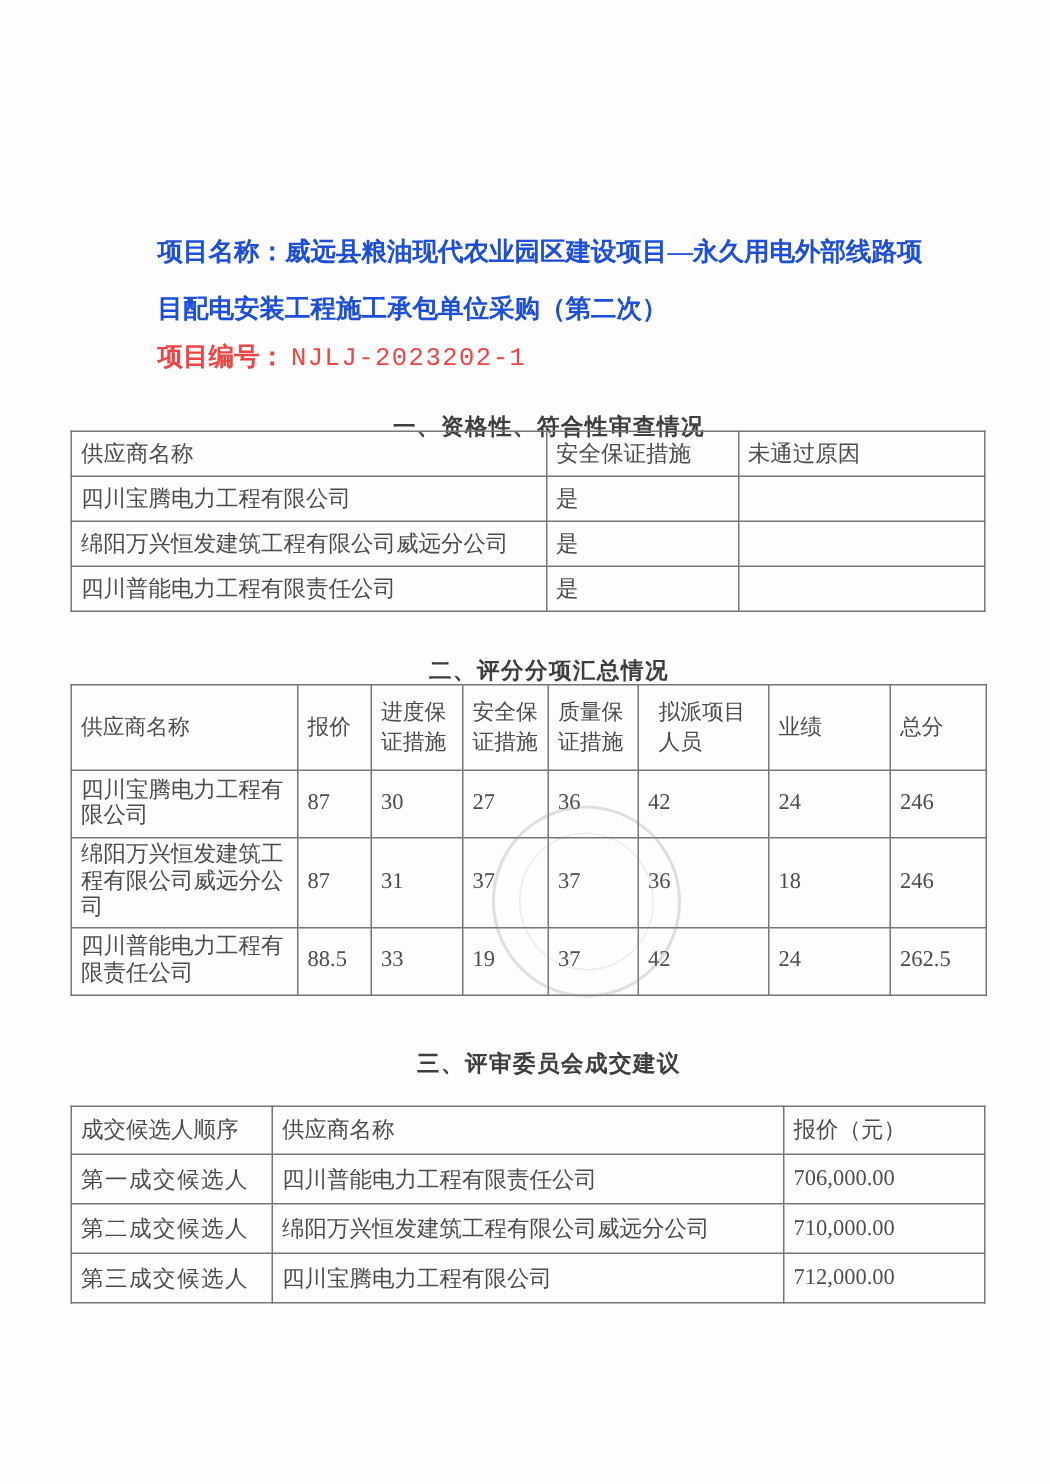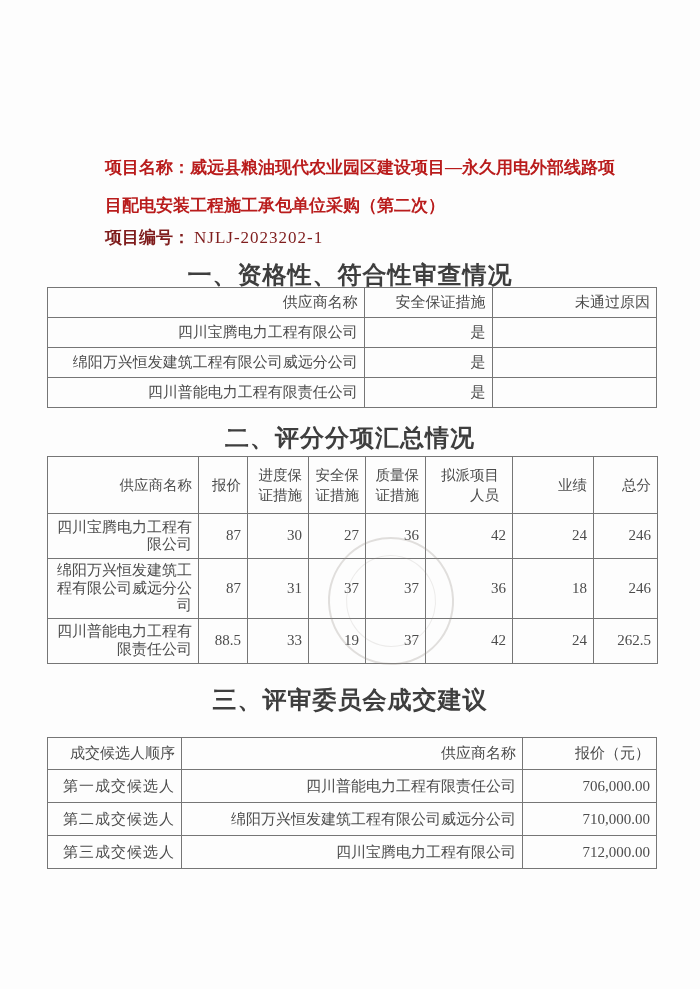--- a/index.html
+++ b/index.html
@@ -30,39 +30,40 @@
   }
   .project-name {
     position: absolute;
     top: 149px;
     left: 105px;
     width: 524px;
     margin: 0;
     font-size: 17px;
     font-weight: 700;
     line-height: 38px;
-    color: #b91c1c;
+    color: #1d4ed8;
   }
   .project-number {
     position: absolute;
     top: 226px;
     left: 105px;
     margin: 0;
     font-size: 17px;
-    color: #7f1d1d;
+    color: #ef4444;
+    font-family: Liberation Mono, monospace;
   }
   .project-number .label { font-weight: 700; }
   .project-number .value { font-weight: 400; letter-spacing: 1px; padding-left: 4px; }
   .section-heading {
     position: absolute;
     left: 45px;
     width: 610px;
-    margin: 0;
+    margin: 16px;
     text-align: center;
-    font-size: 24px;
+    font-size: 15px;
     font-weight: 700;
     letter-spacing: 1px;
     color: #3e3e3e;
   }
   .h-sec1 { top: 259px; }
   .h-sec2 { top: 422px; }
   .h-sec3 { top: 684px; }
   .subtitle {
     position: absolute;
     top: 707px;
@@ -76,21 +77,21 @@
     letter-spacing: 1px;
   }
   table.doc-table {
     position: absolute;
     left: 47px;
     width: 610px;
     border-collapse: collapse;
     table-layout: fixed;
     font-size: 15px;
     color: #4c4c4c;
-    text-align: right;
+    text-align: left;
   }
   table.doc-table th, table.doc-table td {
     border: 1px solid var(--border, #767676);
     font-weight: 400;
     word-break: break-all;
   }
   .t1 { top: 287px; }
   .t1 th, .t1 td { height: 29px; padding: 0 6px; }
   .t2 { top: 456px; }
   .t2 th { height: 56px; padding: 0 6px; line-height: 20px; font-size: 14.5px; }

